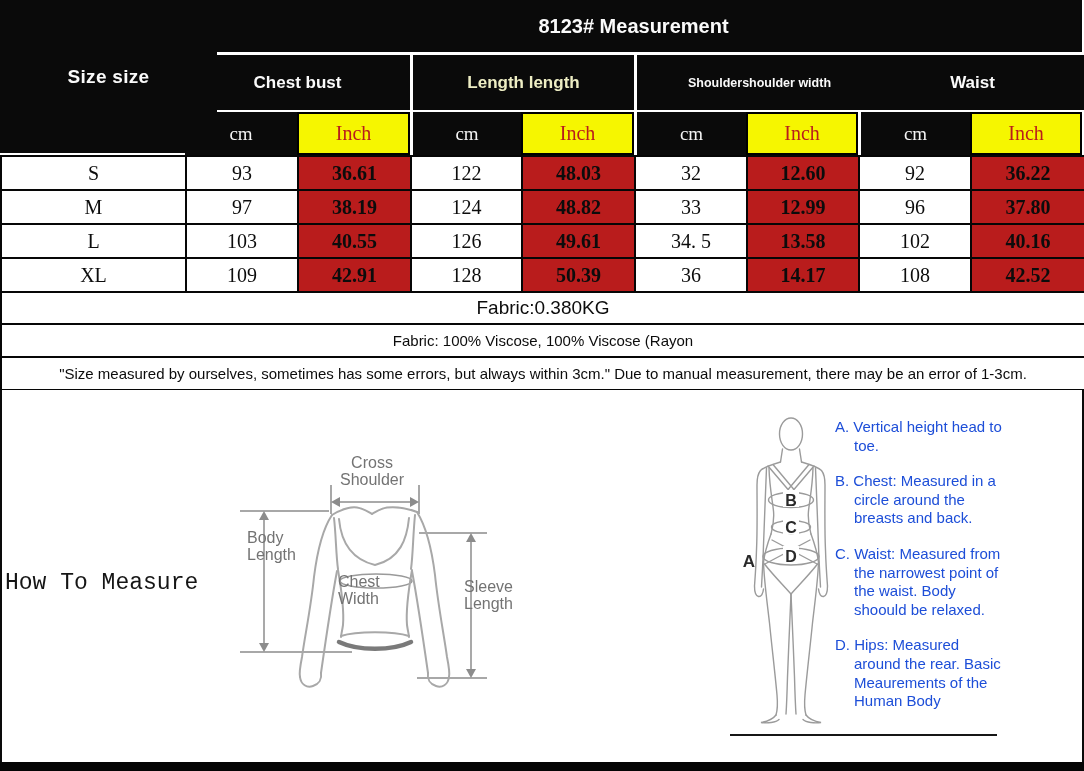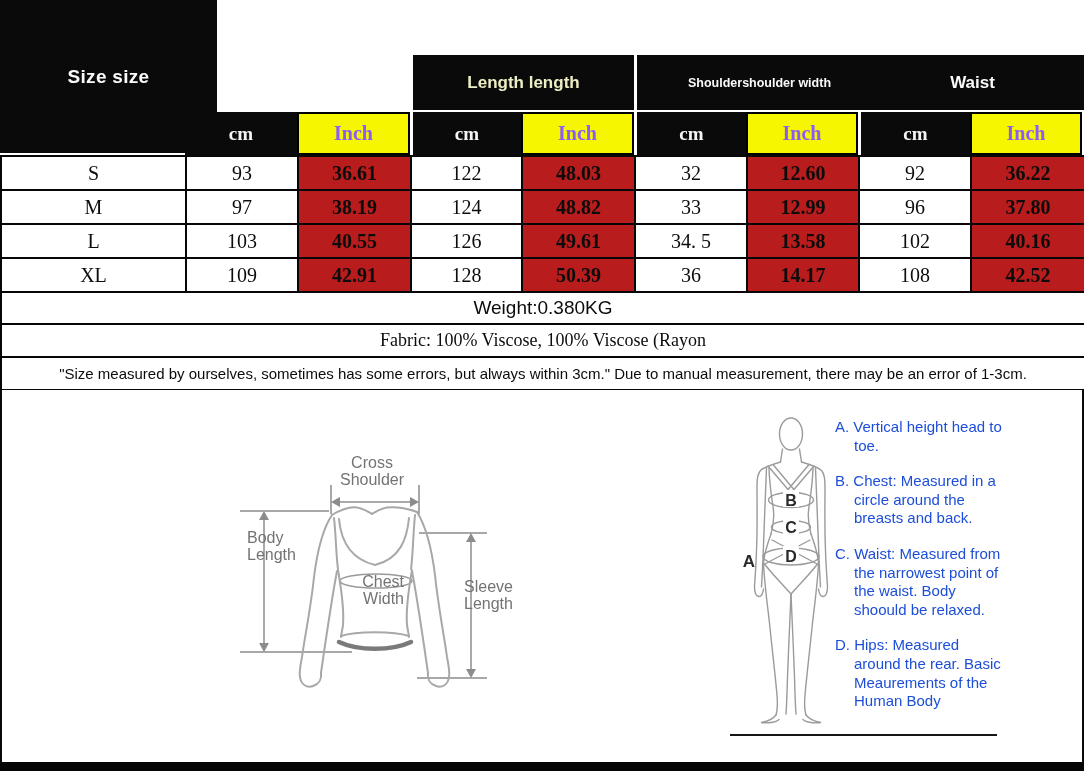--- a/index.html
+++ b/index.html
@@ -12,61 +12,63 @@
   .size-cell{left:0;top:0;width:217px;height:153px;font-size:19px;font-weight:600;letter-spacing:.3px;}
   .title-cell{left:185px;top:0;width:897px;height:52px;font-size:20px;font-weight:700;}
   .hdr{top:55px;height:55px;font-weight:700;font-size:17px;}
   .hdr-chest{left:185px;width:225px;}
   .hdr-length{left:413px;width:221px;color:#eeeec4;}
   .hdr-shoulder{left:637px;width:245px;font-size:12.5px;}
   .hdr-waist{left:861px;width:223px;}
 
   
   .unit{position:absolute;top:112px;height:43px;display:flex;align-items:center;justify-content:center;
-        font-family:"Liberation Serif",serif;font-weight:700;box-sizing:border-box;}
+        font-family:"Liberation Serif",serif;font-weight:400;box-sizing:border-box;}
   .unit-cm{background:#0a0a0a;color:#f5f5f5;font-size:19px;}
-  .unit-in{background:#f6f600;color:#8b5cf6;border:2px solid #000;font-size:20px;}
+  .unit-in{background:#f6f600;color:#b91c1c;border:2px solid #000;font-size:20px;}
   .u1{left:185px;width:112px}.u2{left:297px;width:113px}
   .u3{left:413px;width:108px}.u4{left:521px;width:113px}
   .u5{left:637px;width:109px}.u6{left:746px;width:112px}
   .u7{left:861px;width:109px}.u8{left:970px;width:112px}
 
   
   table.data{position:absolute;left:0;top:155px;width:1084px;border-collapse:collapse;table-layout:fixed;}
   table.data td{border:2px solid #060606;text-align:center;vertical-align:middle;padding:0;
                 font-family:"Liberation Serif",serif;font-size:20px;color:#0c0c0c;height:32px;background:#fff;}
   table.data td.c-in{background:#b91c1c;font-weight:700;}
   table.data tr.r-weight td{font-family:"Liberation Sans",sans-serif;font-size:19px;height:30px;}
-  table.data tr.r-fabric td{font-family:Liberation Serif, serif;font-size:18px;height:31px;}
+  table.data tr.r-fabric td{font-family:Liberation Sans, sans-serif;font-size:15px;height:31px;}
   table.data tr.r-note td{font-family:"Liberation Sans",sans-serif;font-size:15px;height:31px;}
 
   
   .measure{position:absolute;left:0;top:390px;width:1084px;height:372px;background:#fff;
            border-left:2px solid #0a0a0a;border-right:2px solid #0a0a0a;box-sizing:border-box;}
   .howto{position:absolute;left:3px;top:180px;font-family:"Liberation Mono","DejaVu Sans Mono",monospace;
          font-size:23px;color:#151515;white-space:nowrap;}
   .g-label{position:absolute;color:#737373;font-size:16px;line-height:17px;}
   .lbl-cross{left:330px;top:64px;width:80px;text-align:center;}
   .lbl-body{left:245px;top:139px;width:60px;}
-  .lbl-chest{left:336px;top:183px;width:66px;text-align:right;}
+  .lbl-chest{left:336px;top:183px;width:66px;text-align:left;}
   .lbl-sleeve{left:462px;top:188px;width:70px;}
   .garment-svg{position:absolute;left:230px;top:45px;}
   .figure-svg{position:absolute;left:725px;top:15px;}
   .annotations{position:absolute;left:833px;top:28px;width:170px;}
   .annotations p{margin:0 0 17px 0;color:#1d4ed8;font-size:15px;line-height:18.6px;
                  padding-left:19px;text-indent:-19px;}
   .underline{position:absolute;left:728px;top:344px;width:267px;height:0;border-top:2px solid #161616;}
   .bottom-bar{position:absolute;left:0;top:762px;width:1084px;height:9px;background:#050505;}
 </style>
 </head>
 <body>
 
 <div class="sheet">
 
   <div class="blk size-cell">Size size</div>
+  <div class="blk title-cell">8123# Measurement</div>
+  <div class="blk hdr hdr-chest">Chest bust</div>
   <div class="blk hdr hdr-length">Length length</div>
   <div class="blk hdr hdr-shoulder">Shouldershoulder width</div>
   <div class="blk hdr hdr-waist">Waist</div>
 
   <div class="unit unit-cm u1">cm</div>
   <div class="unit unit-in u2">Inch</div>
   <div class="unit unit-cm u3">cm</div>
   <div class="unit unit-in u4">Inch</div>
   <div class="unit unit-cm u5">cm</div>
   <div class="unit unit-in u6">Inch</div>
@@ -124,33 +126,34 @@
         <td>109</td>
         <td class="c-in">42.91</td>
         <td>128</td>
         <td class="c-in">50.39</td>
         <td>36</td>
         <td class="c-in">14.17</td>
         <td>108</td>
         <td class="c-in">42.52</td>
       </tr>
       <tr class="r-weight">
-        <td colspan="9">Weight:0.380KG</td>
+        <td colspan="9">Fabric:0.380KG</td>
       </tr>
       <tr class="r-fabric">
         <td colspan="9">Fabric: 100% Viscose, 100% Viscose (Rayon</td>
       </tr>
       <tr class="r-note">
         <td colspan="9">"Size measured by ourselves, sometimes has some errors, but always within 3cm." Due to manual measurement, there may be an error of 1-3cm.</td>
       </tr>
     </tbody>
   </table>
 
   <div class="measure">
 
+    <div class="howto">How To Measure</div>
 
     <svg class="garment-svg" width="310" height="270" viewBox="0 0 310 270">
       <g stroke="#8c8c8c" stroke-width="1.5" fill="none">
         <path d="M99,50 V79 M187,50 V79"></path>
         <path d="M106,67 H180"></path>
         <path d="M8,76 H97 M8,217 H120"></path>
         <path d="M32,84 V209"></path>
         <path d="M187,98 H255 M185,243 H255"></path>
         <path d="M239,106 V235"></path>
       </g>

